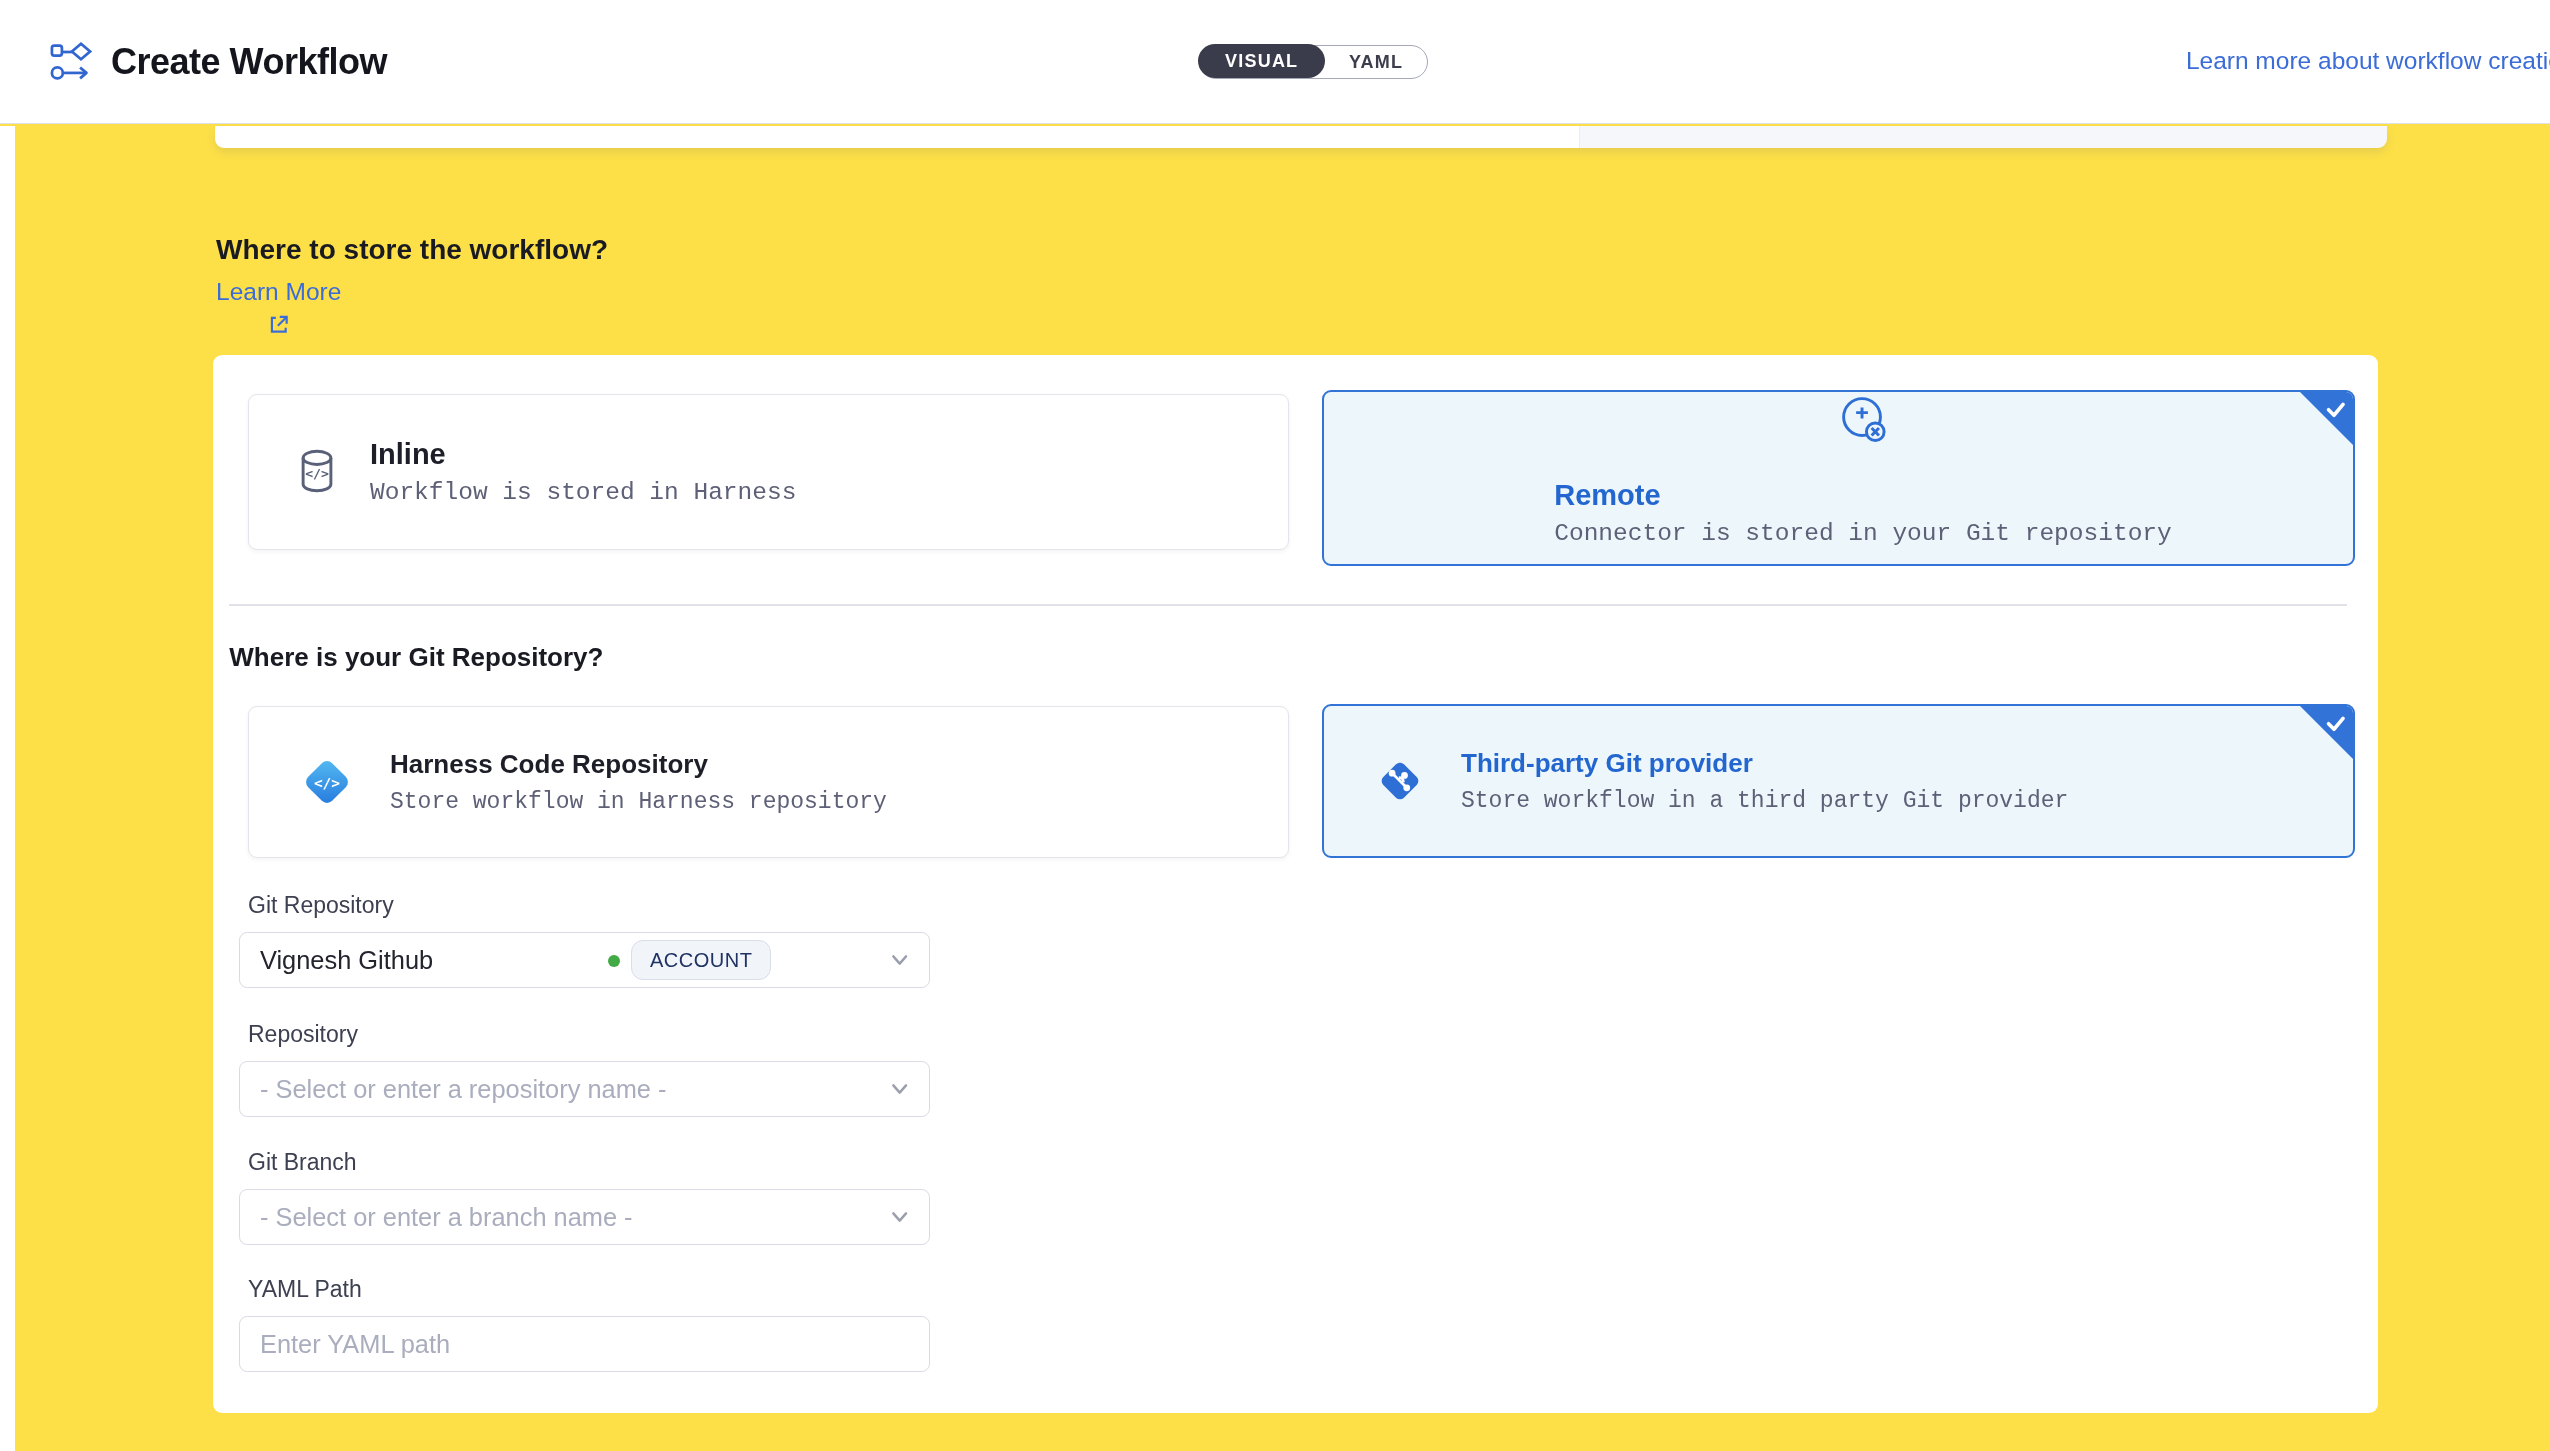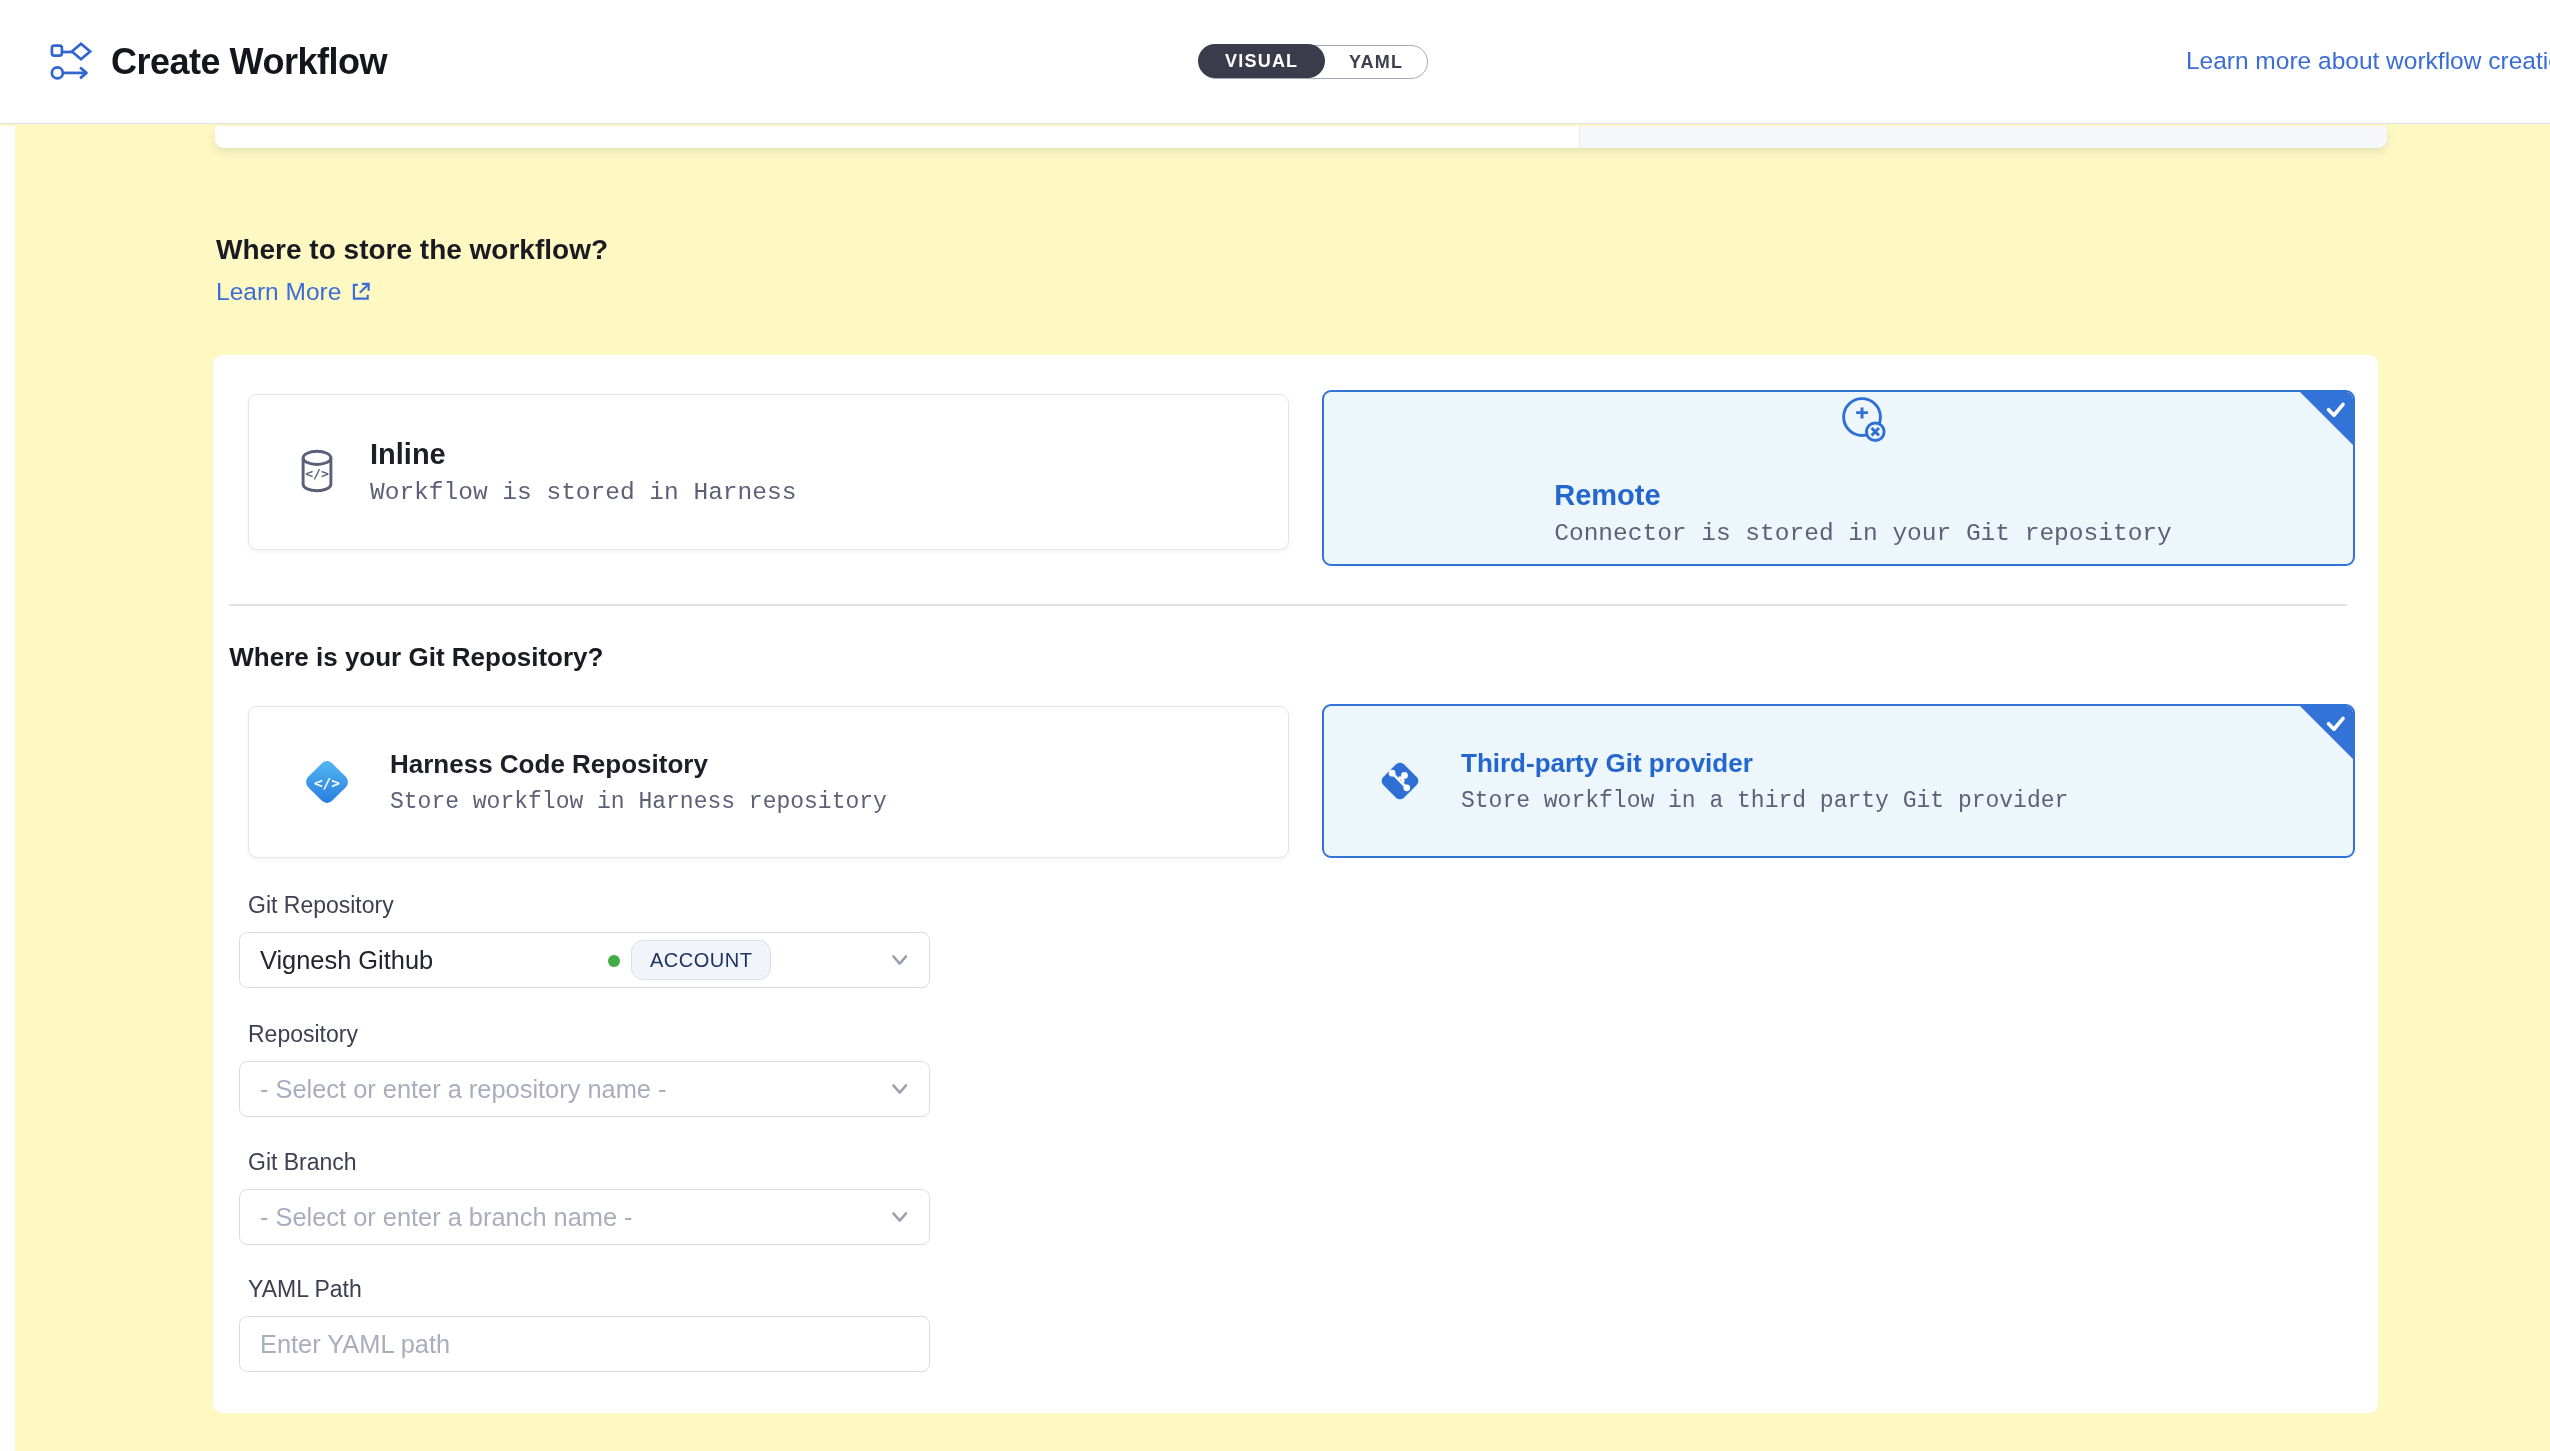--- a/index.html
+++ b/index.html
@@ -1,18 +1,18 @@
 <!DOCTYPE html>
 <html style="font-size:14.5px"><head>
 <meta charset="utf-8">
 <style>
   * { margin:0; padding:0; box-sizing:border-box; }
   html,body { width:2550px; height:1451px; }
   body { font-family:"Liberation Sans","DejaVu Sans",sans-serif; background:#f3f5fa; overflow:hidden; }
-  #screen { position:relative; width:2550px; height:1451px; background:#fef9c3; overflow:hidden; }
+  #screen { position:relative; width:2550px; height:1451px; background:#fde047; overflow:hidden; }
 
   
   .header { position:absolute; top:0; left:0; width:2550px; height:124px; background:#ffffff;
             border-bottom:1.8px solid #dfe1e9; overflow:hidden; z-index:5; }
   .header-left { position:absolute; left:49px; top:0; height:124px; display:flex; align-items:center; gap:18px; }
   .page-title { font-size:36px; font-weight:700; color:#15161d; letter-spacing:-0.5px; }
 
   .mode-toggle { position:absolute; left:1199px; top:45px; width:229px; height:34px;
                  background:#ffffff; border:1.8px solid #a4a7b8; border-radius:18px; display:flex; }
   .seg { display:flex; align-items:center; justify-content:center; font-size:18px; font-weight:700;
@@ -28,21 +28,21 @@
   
   .remnant { position:absolute; left:215px; top:126px; width:2172px; height:22px; display:flex;
              border-radius:0 0 9px 9px; overflow:hidden; box-shadow:0 4.5px 9px rgba(96,97,112,0.14); }
   .remnant-left { width:1364px; background:#ffffff; }
   .remnant-right { flex:1; background:#f6f7fa; border-left:1.8px solid #ebecf1; }
 
   
   .store-heading { position:absolute; left:216px; top:234px; font-size:28px; font-weight:700; color:#191a22; }
   .store-sub { position:absolute; left:216px; top:278px; font-size:24.5px; color:#5d6076;
                display:flex; align-items:center; gap:11px; }
-  .inline-link { color:#3b6cd7; cursor:pointer; display:inline-flex; align-items:center; gap:7.3px; }
+  .inline-link { color:#3b6cd7; cursor:pointer; display:inline-flex; align-items:center; gap:7.3px;flex-direction:column; }
 
   
   .panel { position:absolute; left:213px; top:355px; width:2165px; height:1058px;
            background:#ffffff; border-radius:9px; }
 
   
   .opt-card { position:absolute; background:#ffffff; border:1.8px solid #e4e5eb; border-radius:9px;
               display:flex; align-items:center; padding-left:49px; gap:34px; cursor:pointer;
               box-shadow:0 1.8px 4.5px rgba(40,41,61,0.05); overflow:hidden; }
   .opt-card.selected { background:#edf6fb; border:2.7px solid #3273d8; box-shadow:none; }

